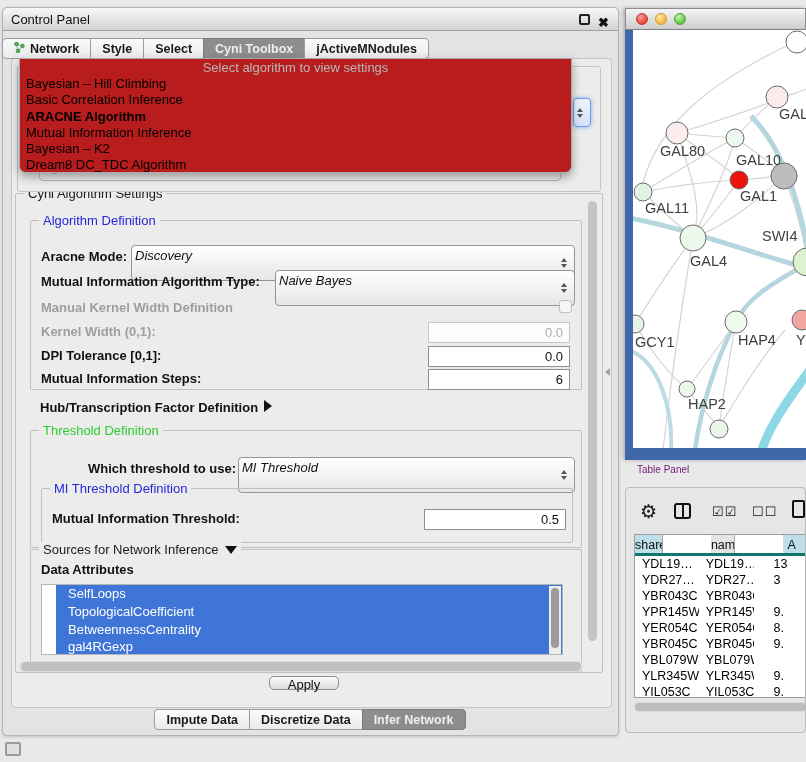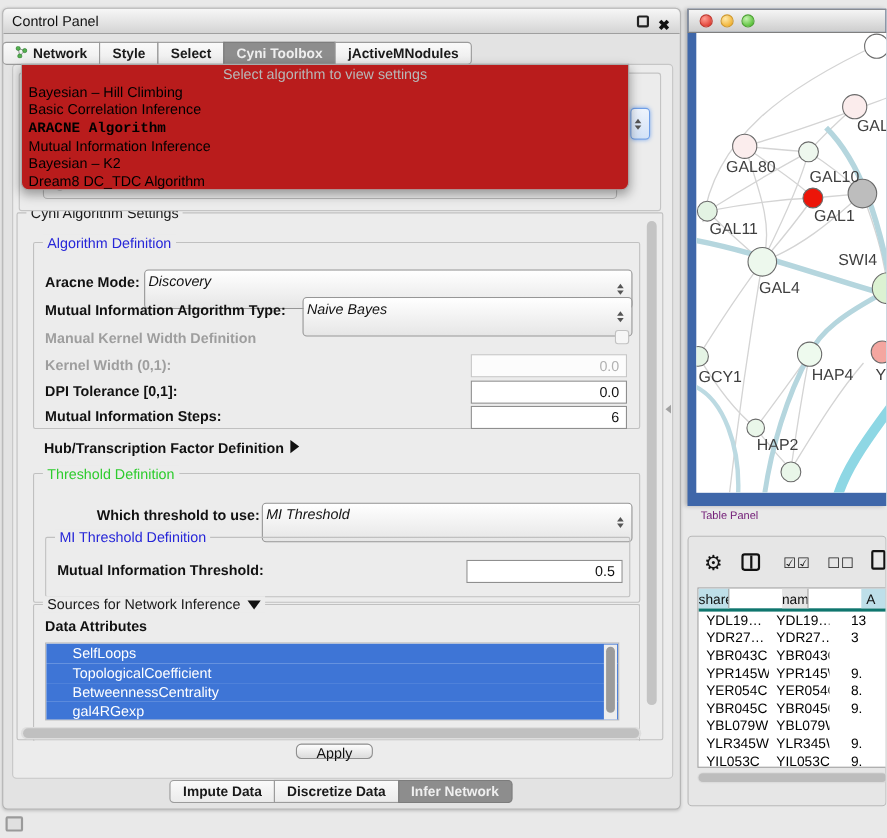--- a/index.html
+++ b/index.html
@@ -35,21 +35,21 @@
         box-shadow:0 0 4px #7aa8ee; }
   .bg-combo { position:absolute; left:36px; top:143px; width:522px; height:30px; z-index:1;
         border:1px solid #b9b9b9; border-radius:4px; background:#ececec;
         font-size:13px; line-height:30px; padding-left:11px; color:#b9b9b9; }
   
   .popup { position:absolute; left:16px; top:50px; width:553px; height:115px; z-index:30;
         background:#b91c1c; border:1px solid #ababab; border-radius:0 0 7px 7px;
         box-shadow:0 4px 10px rgba(0,0,0,.35); overflow:hidden;}
   .popup-ph { height:17px; line-height:17px; text-align:center; color:#b8b8b8; font-size:13px; }
   .algo-item { height:16.3px; line-height:16.3px; font-size:13px; padding-left:6px; color:#000; }
-  .algo-item.bold { font-weight:bold;font-family:Liberation Mono, monospace; }
+  .algo-item.bold { font-weight:bold; }
   
   .group { position:absolute; border:1px solid #c0c0c0; border-radius:2px; }
   .legend { position:absolute; top:-8px; left:8px; background:#ececec; padding:0 4px;
         font-size:13px; color:#1a1a1a; white-space:nowrap; display:flex; align-items:center; gap:6px;}
   .legend.blue { color:#2626d8; }
   .legend.green { color:#2ecc2e; }
   .lbl { position:absolute; font-size:13px; font-weight:bold; color:#111; white-space:nowrap;}
   .lbl.dis { color:#9e9e9e; }
   .combo { position:absolute; background:linear-gradient(#ffffff,#e6e6e6); border:1px solid #969696;
         border-radius:4px; font-size:13px; line-height:20px; height:36px; padding-left:3px; color:#111;font-style:italic;}
@@ -66,21 +66,21 @@
         background:#f6f6f6; }
   .tri-right { display:inline-block; width:0; height:0; border-top:6px solid transparent;
         border-bottom:6px solid transparent; border-left:8px solid #111; margin-left:6px;}
   .tri-down { display:inline-block; width:0; height:0; border-left:6px solid transparent;
         border-right:6px solid transparent; border-top:8px solid #111;}
   .vscroll { position:absolute; right:3px; top:5px; width:13px; height:468px; }
   .vscroll .thumb { position:absolute; left:2px; top:2px; width:9px; height:440px; background:#c4c4c4;
         border-radius:6px; }
   .attr-list { position:absolute; left:10px; top:34px; width:522px; height:71px;
         border:1px solid #b5b5b5; background:#fff; overflow:hidden; }
-  .attr-item { height:17.75px; line-height:17.75px; font-size:13px; padding-left:24px; }
+  .attr-item { height:17.75px; line-height:17.75px; font-size:13px; padding-left:12px;margin-left:14px; }
   .attr-item.sel { background:#3e75d6; color:#fff; }
   .attr-scroll { position:absolute; right:1px; top:1px; width:12px; height:69px; background:#ededed; }
   .attr-scroll .thumb { position:absolute; left:2px; top:2px; width:8px; height:60px; background:#9b9b9b; border-radius:5px; }
   .hscroll { position:absolute; left:16px; top:653px; width:564px; height:11px; background:#dedede; border-radius:6px;}
   .hscroll .thumb { position:absolute; left:2px; top:1px; right:2px; bottom:1px; background:#c0c0c0; border-radius:6px;}
   .apply { position:absolute; left:266px; top:668px; width:70px; height:14px;
         background:linear-gradient(#fdfdfd,#dcdcdc); border:1px solid #8f8f8f; border-radius:5px;
         font-size:13px; font-family:"Liberation Sans",sans-serif; color:#111; }
   .btabbar { position:absolute; left:0; right:0; top:701px; display:flex; justify-content:center; }
   

